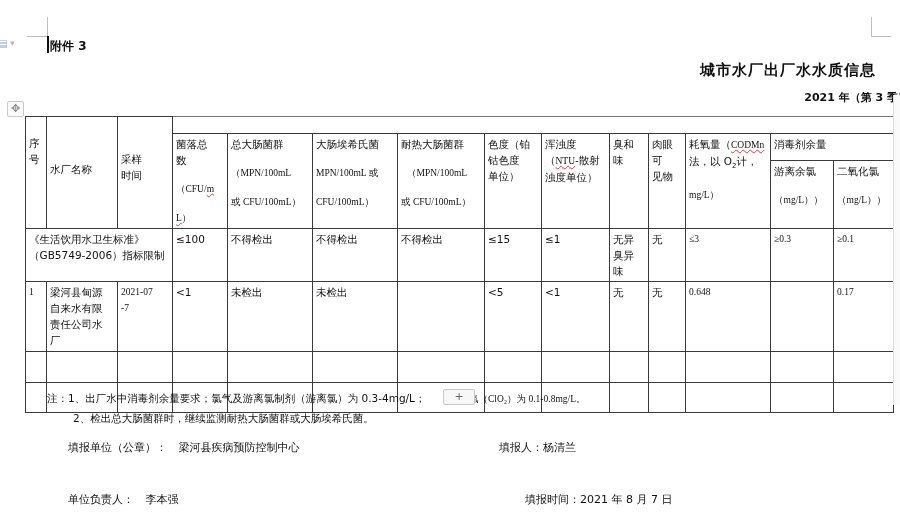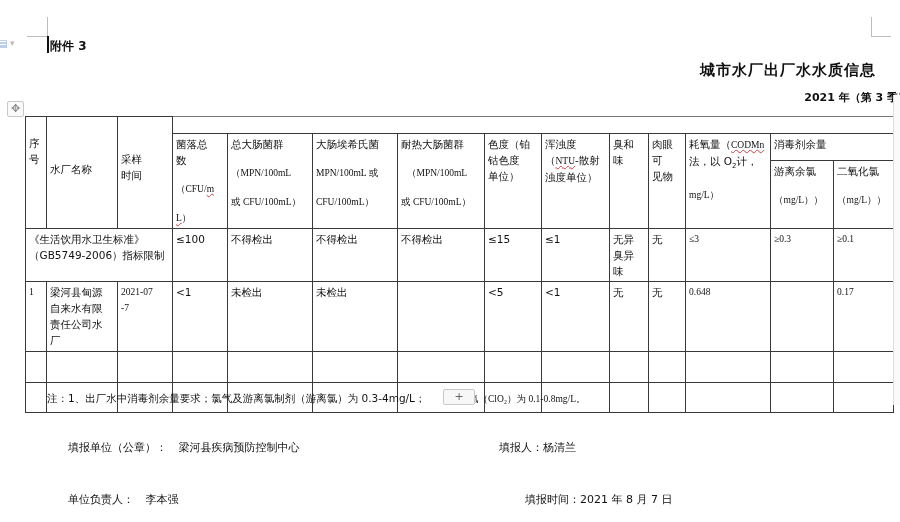--- a/index.html
+++ b/index.html
@@ -240,20 +240,21 @@
   </tr>
 </tbody>
   </table>
 
 <div class="right-scroll"></div>
 
 <div class="notes">
   <div>
     <span>注：1、出厂水中消毒剂余量要求；氯气及游离氯制剂（游离氯）为 0.3-4mg/L；</span><span style="display:inline-block;width:34px"></span><span class="mono">化氯（ClO₂）为 0.1-0.8mg/L。</span>
   </div>
+  <div class="l2">2、检出总大肠菌群时，继续监测耐热大肠菌群或大肠埃希氏菌。</div>
 </div>
 <div class="insert-btn">+</div>
 
 <div class="sig" style="left:68px;top:440px">
   <span>填报单位（公章）：</span>
   <span style="margin-left:8px">梁河县疾病预防控制中心</span>
 </div>
 <div class="sig" style="left:499px;top:440px">
   <span>填报人：</span><span>杨清兰</span>
 </div>

